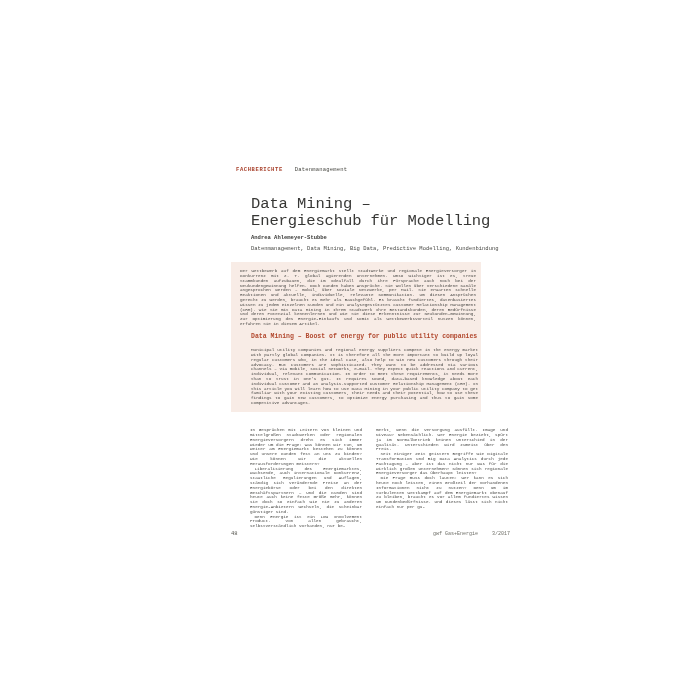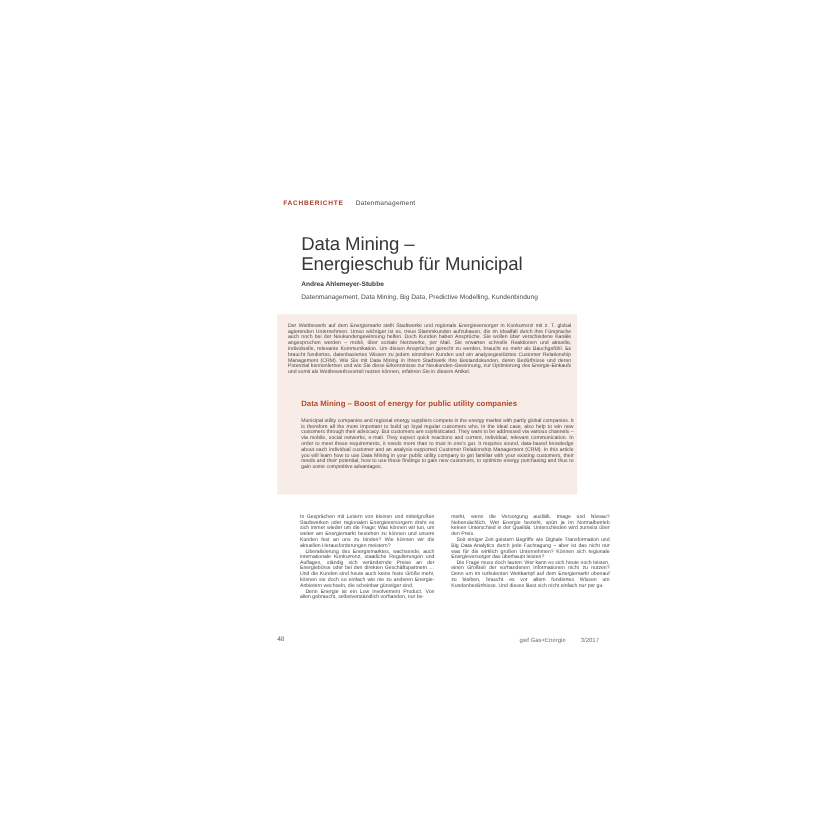--- a/index.html
+++ b/index.html
@@ -1,18 +1,18 @@
 <!DOCTYPE html>
 <html><head>
 <meta charset="utf-8">
 <style>
   html,body{margin:0;padding:0;background:#ffffff;}
   .canvas{
     position:relative;width:700px;height:700px;background:#ffffff;
-    font-family:Liberation Sans, sans-serif;color:#474744;overflow:hidden;
+    font-family:Liberation Mono, monospace;color:#474744;overflow:hidden;
   }
   .abs{position:absolute;}
   
   .s50{transform:scale(0.5);transform-origin:0 0;}
   .nowrap{white-space:nowrap;}
 
   .kicker-inner{font-size:11px;letter-spacing:1.2px;}
   .kicker{color:#a8402b;font-weight:700;}
   .kicker-topic{color:#45453f;font-weight:400;margin-left:16px;letter-spacing:0.4px;}
 
@@ -39,21 +39,21 @@
 
   <div class="abs" style="left:236px;top:166px;">
     <div class="s50 nowrap kicker-inner">
       <span class="kicker">FACHBERICHTE</span>
       <span class="kicker-topic">Datenmanagement</span>
     </div>
   </div>
 
   <div class="abs title" style="left:251px;top:196px;">
     <div>Data Mining –</div>
-    <div>Energieschub für Municipal</div>
+    <div>Energieschub für Modelling</div>
   </div>
 
   <div class="abs" style="left:251px;top:234px;">
     <div class="s50 nowrap author-inner">Andrea Ahlemeyer-Stubbe</div>
   </div>
 
   <div class="abs" style="left:251px;top:245px;">
     <div class="s50 nowrap keywords-inner">Datenmanagement, Data Mining, Big Data, Predictive Modelling, Kundenbindung</div>
   </div>
 

